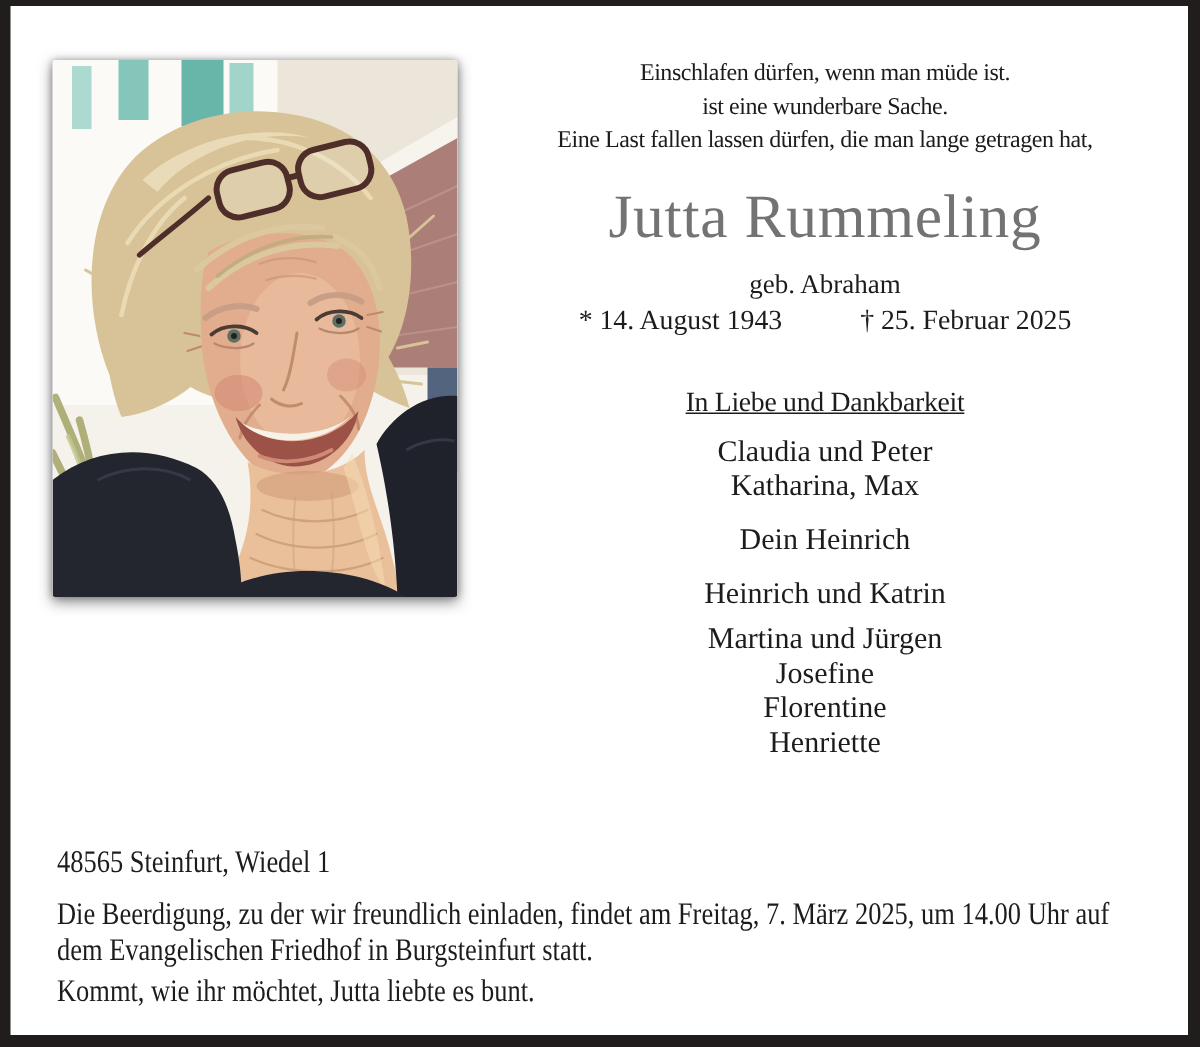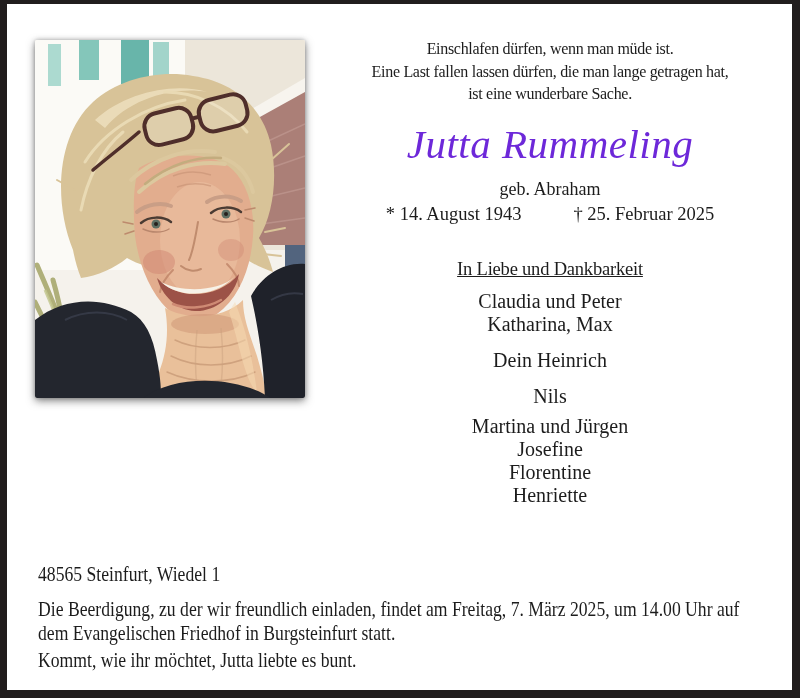--- a/index.html
+++ b/index.html
@@ -14,21 +14,21 @@
   .photo{
     position:absolute;left:28px;top:36px;width:270px;height:358px;margin:0;
     border-radius:2px;overflow:hidden;background:#f5f2ec;
     box-shadow:0 3px 9px rgba(40,40,40,.55), 0 0 4px rgba(70,70,70,.35);
   }
   .photo svg{display:block;width:100%;height:100%;}
   
   .col{position:absolute;left:338px;top:0;width:410px;text-align:center;}
   .col > div, .col > h1{position:absolute;left:0;right:0;margin:0;font-weight:400;}
   .quote{top:34px;font-size:16px;line-height:22.5px;letter-spacing:-0.3px;}
-  .name{top:116px;font-size:41px;line-height:48px;letter-spacing:0.5px;color:#6d28d9;font-style:italic;}
+  .name{top:116px;font-size:41px;line-height:48px;letter-spacing:0.5px;color:#737373;}
   .maiden{top:174px;font-size:18px;line-height:22px;}
   .dates{top:198px;font-size:18.5px;line-height:24px;display:flex;justify-content:center;gap:52px;}
   .dedication{top:254px;font-size:18.5px;line-height:22px;letter-spacing:-0.2px;text-decoration:underline;}
   .mourners{top:286px;font-size:20px;line-height:23px;}
   .mourner-group{margin:0 0 13px 0;}
   .mourner-group:last-child{margin-top:-6px;}
   
   .footer{
     position:absolute;left:31px;top:558px;width:890px;
     transform:scaleX(0.84);transform-origin:0 0;
@@ -167,40 +167,40 @@
         <rect x="166" y="64" width="48" height="32" rx="13" fill="rgba(250,250,250,0.2)" stroke="#4f2e2a" stroke-width="4"></rect>
         <path d="M158,78 L166,78" stroke="#4f2e2a" stroke-width="4"></path>
       </g>
       <path d="M104,92 C88,106 72,118 58,130" stroke="#4f2e2a" stroke-width="3.5" fill="none" stroke-linecap="round"></path>
     </svg>
   </figure>
 
   <div class="col">
     <div class="quote">
       <div>Einschlafen dürfen, wenn man müde ist.</div>
+      <div>ist eine wunderbare Sache.</div>
       <div>Eine Last fallen lassen dürfen, die man lange getragen hat,</div>
-      <div>ist eine wunderbare Sache.</div>
     </div>
     <h1 class="name">Jutta Rummeling</h1>
     <div class="maiden">geb. Abraham</div>
     <div class="dates">
       <span>* 14. August 1943</span>
       <span>† 25. Februar 2025</span>
     </div>
     <div class="dedication">In Liebe und Dankbarkeit</div>
     <div class="mourners">
         <div class="mourner-group">
           <div class="mourner-line">Claudia und Peter</div>
           <div class="mourner-line">Katharina, Max</div>
         </div>
         <div class="mourner-group">
           <div class="mourner-line">Dein Heinrich</div>
         </div>
         <div class="mourner-group">
-          <div class="mourner-line">Nils</div>
+          <div class="mourner-line">Heinrich und Katrin</div>
         </div>
         <div class="mourner-group">
           <div class="mourner-line">Martina und Jürgen</div>
           <div class="mourner-line">Josefine</div>
           <div class="mourner-line">Florentine</div>
           <div class="mourner-line">Henriette</div>
         </div>
       </div>
   </div>
 

